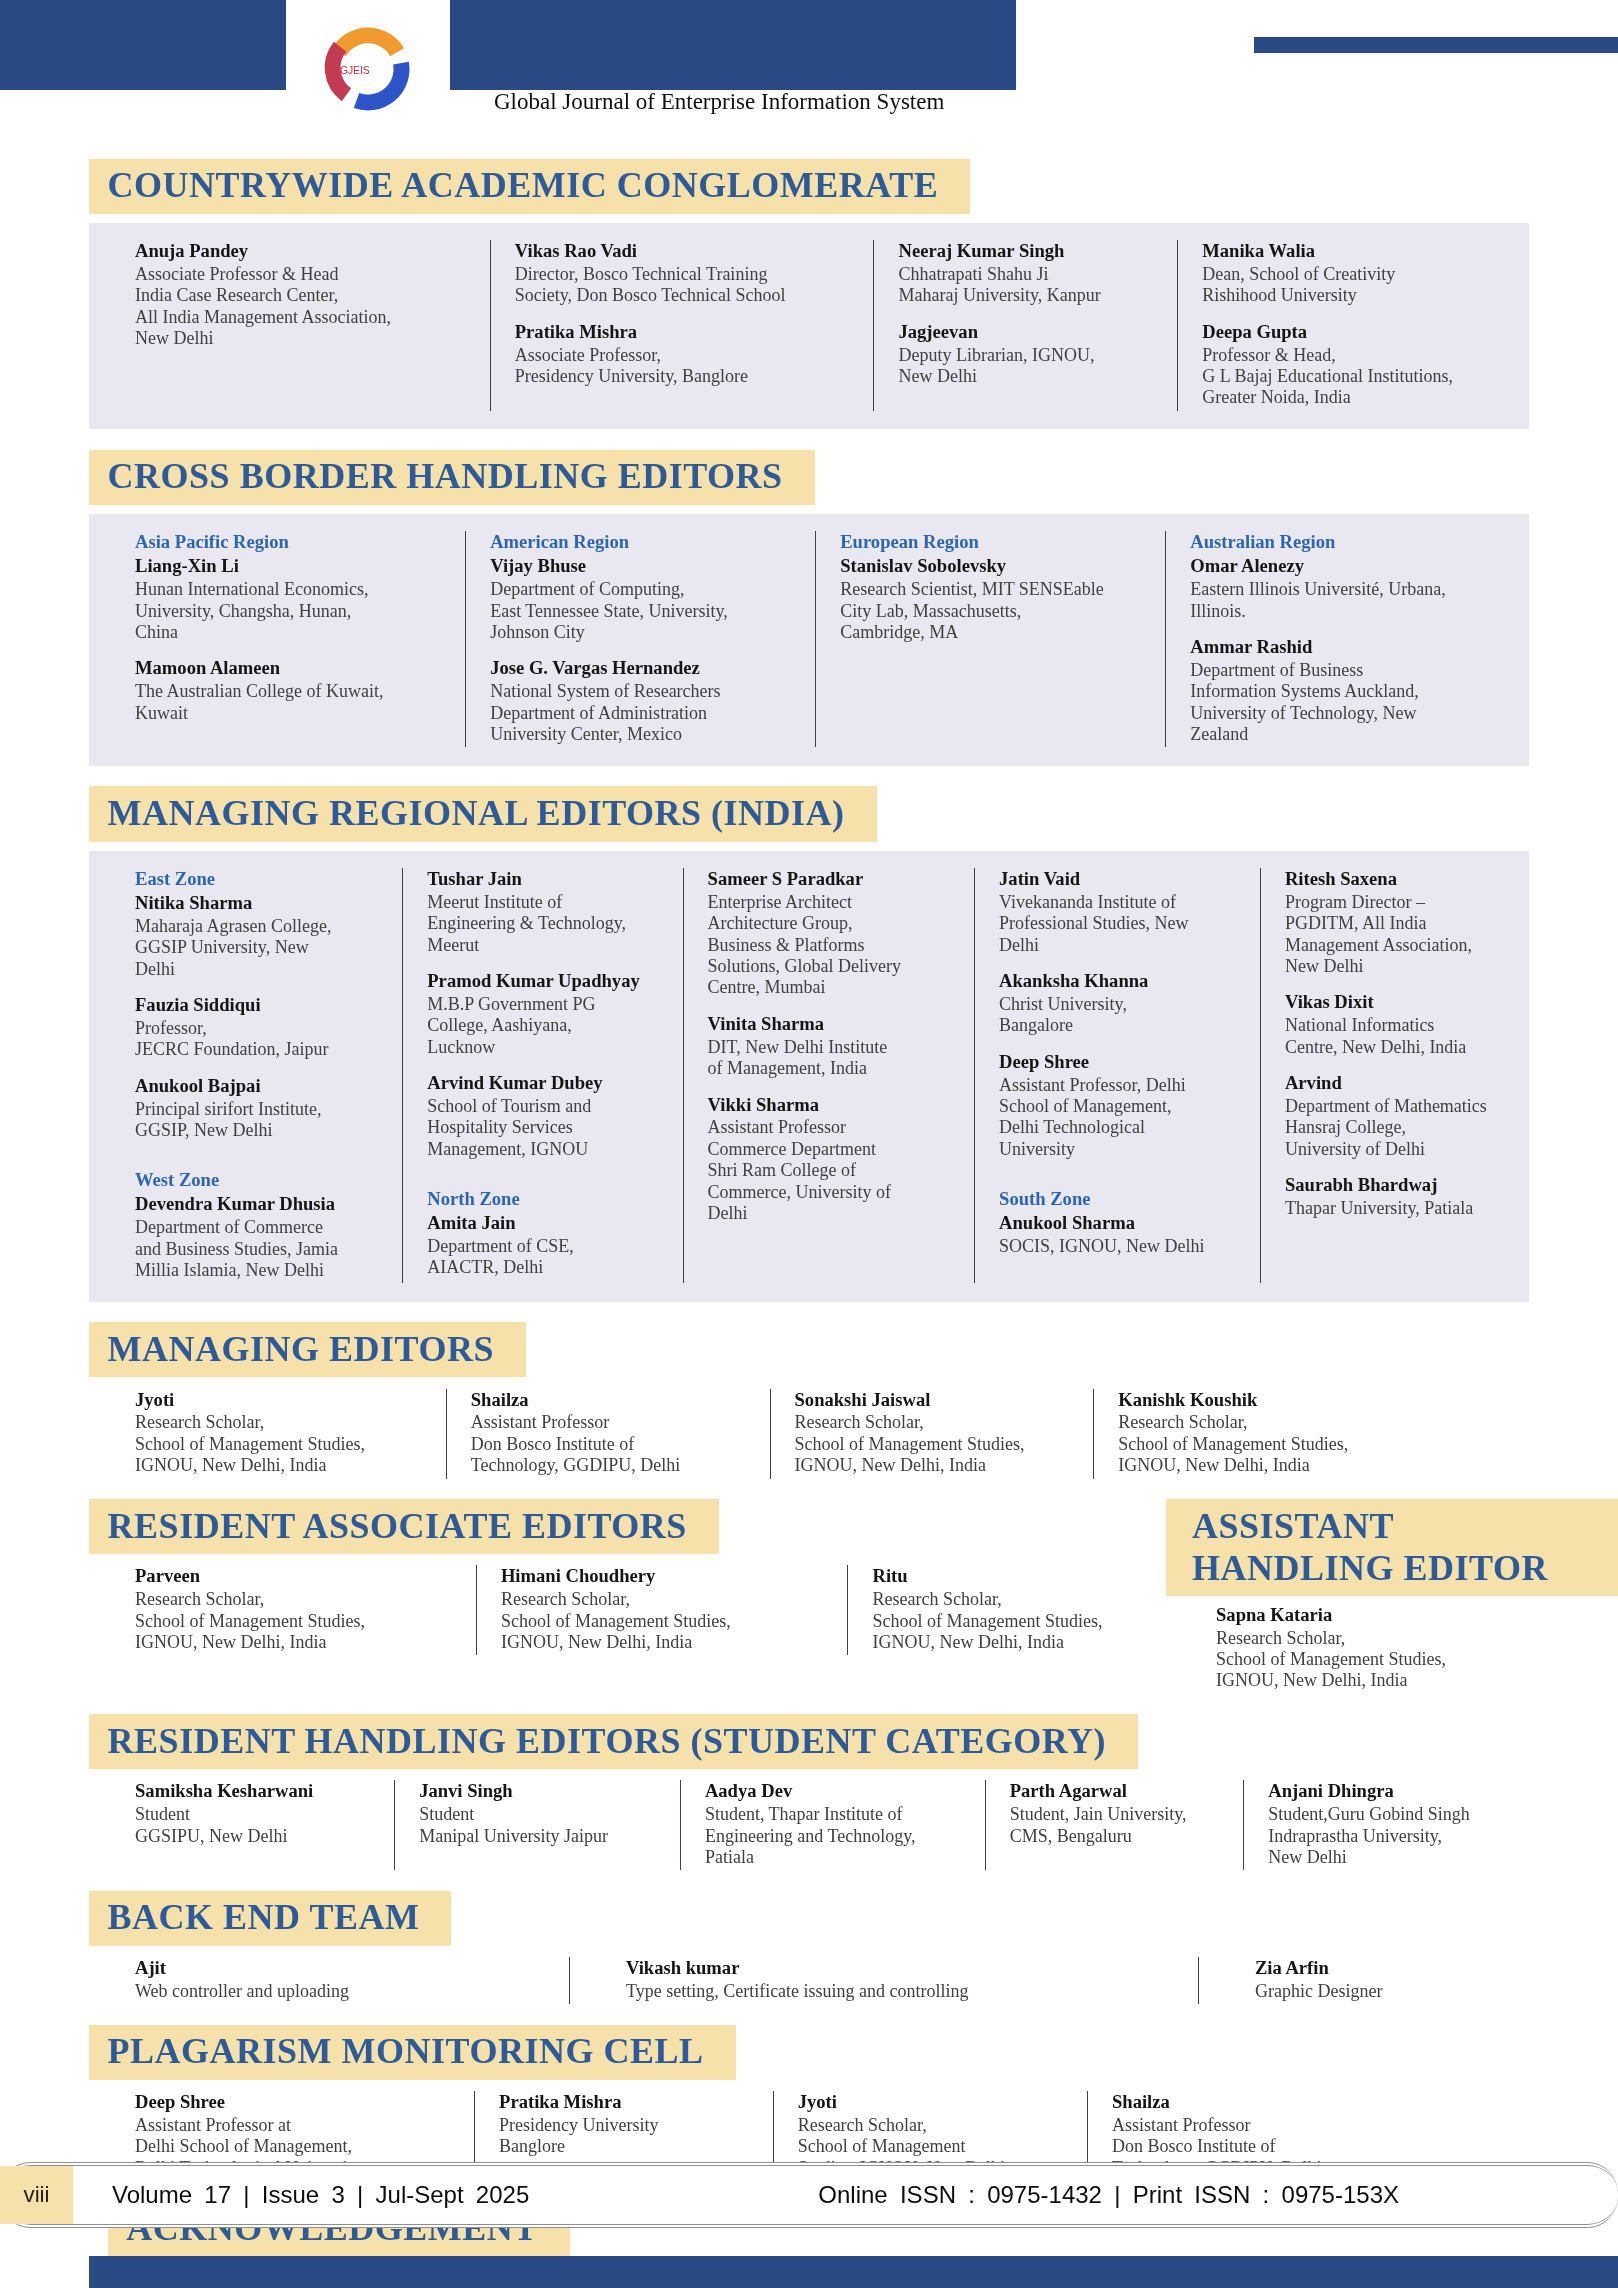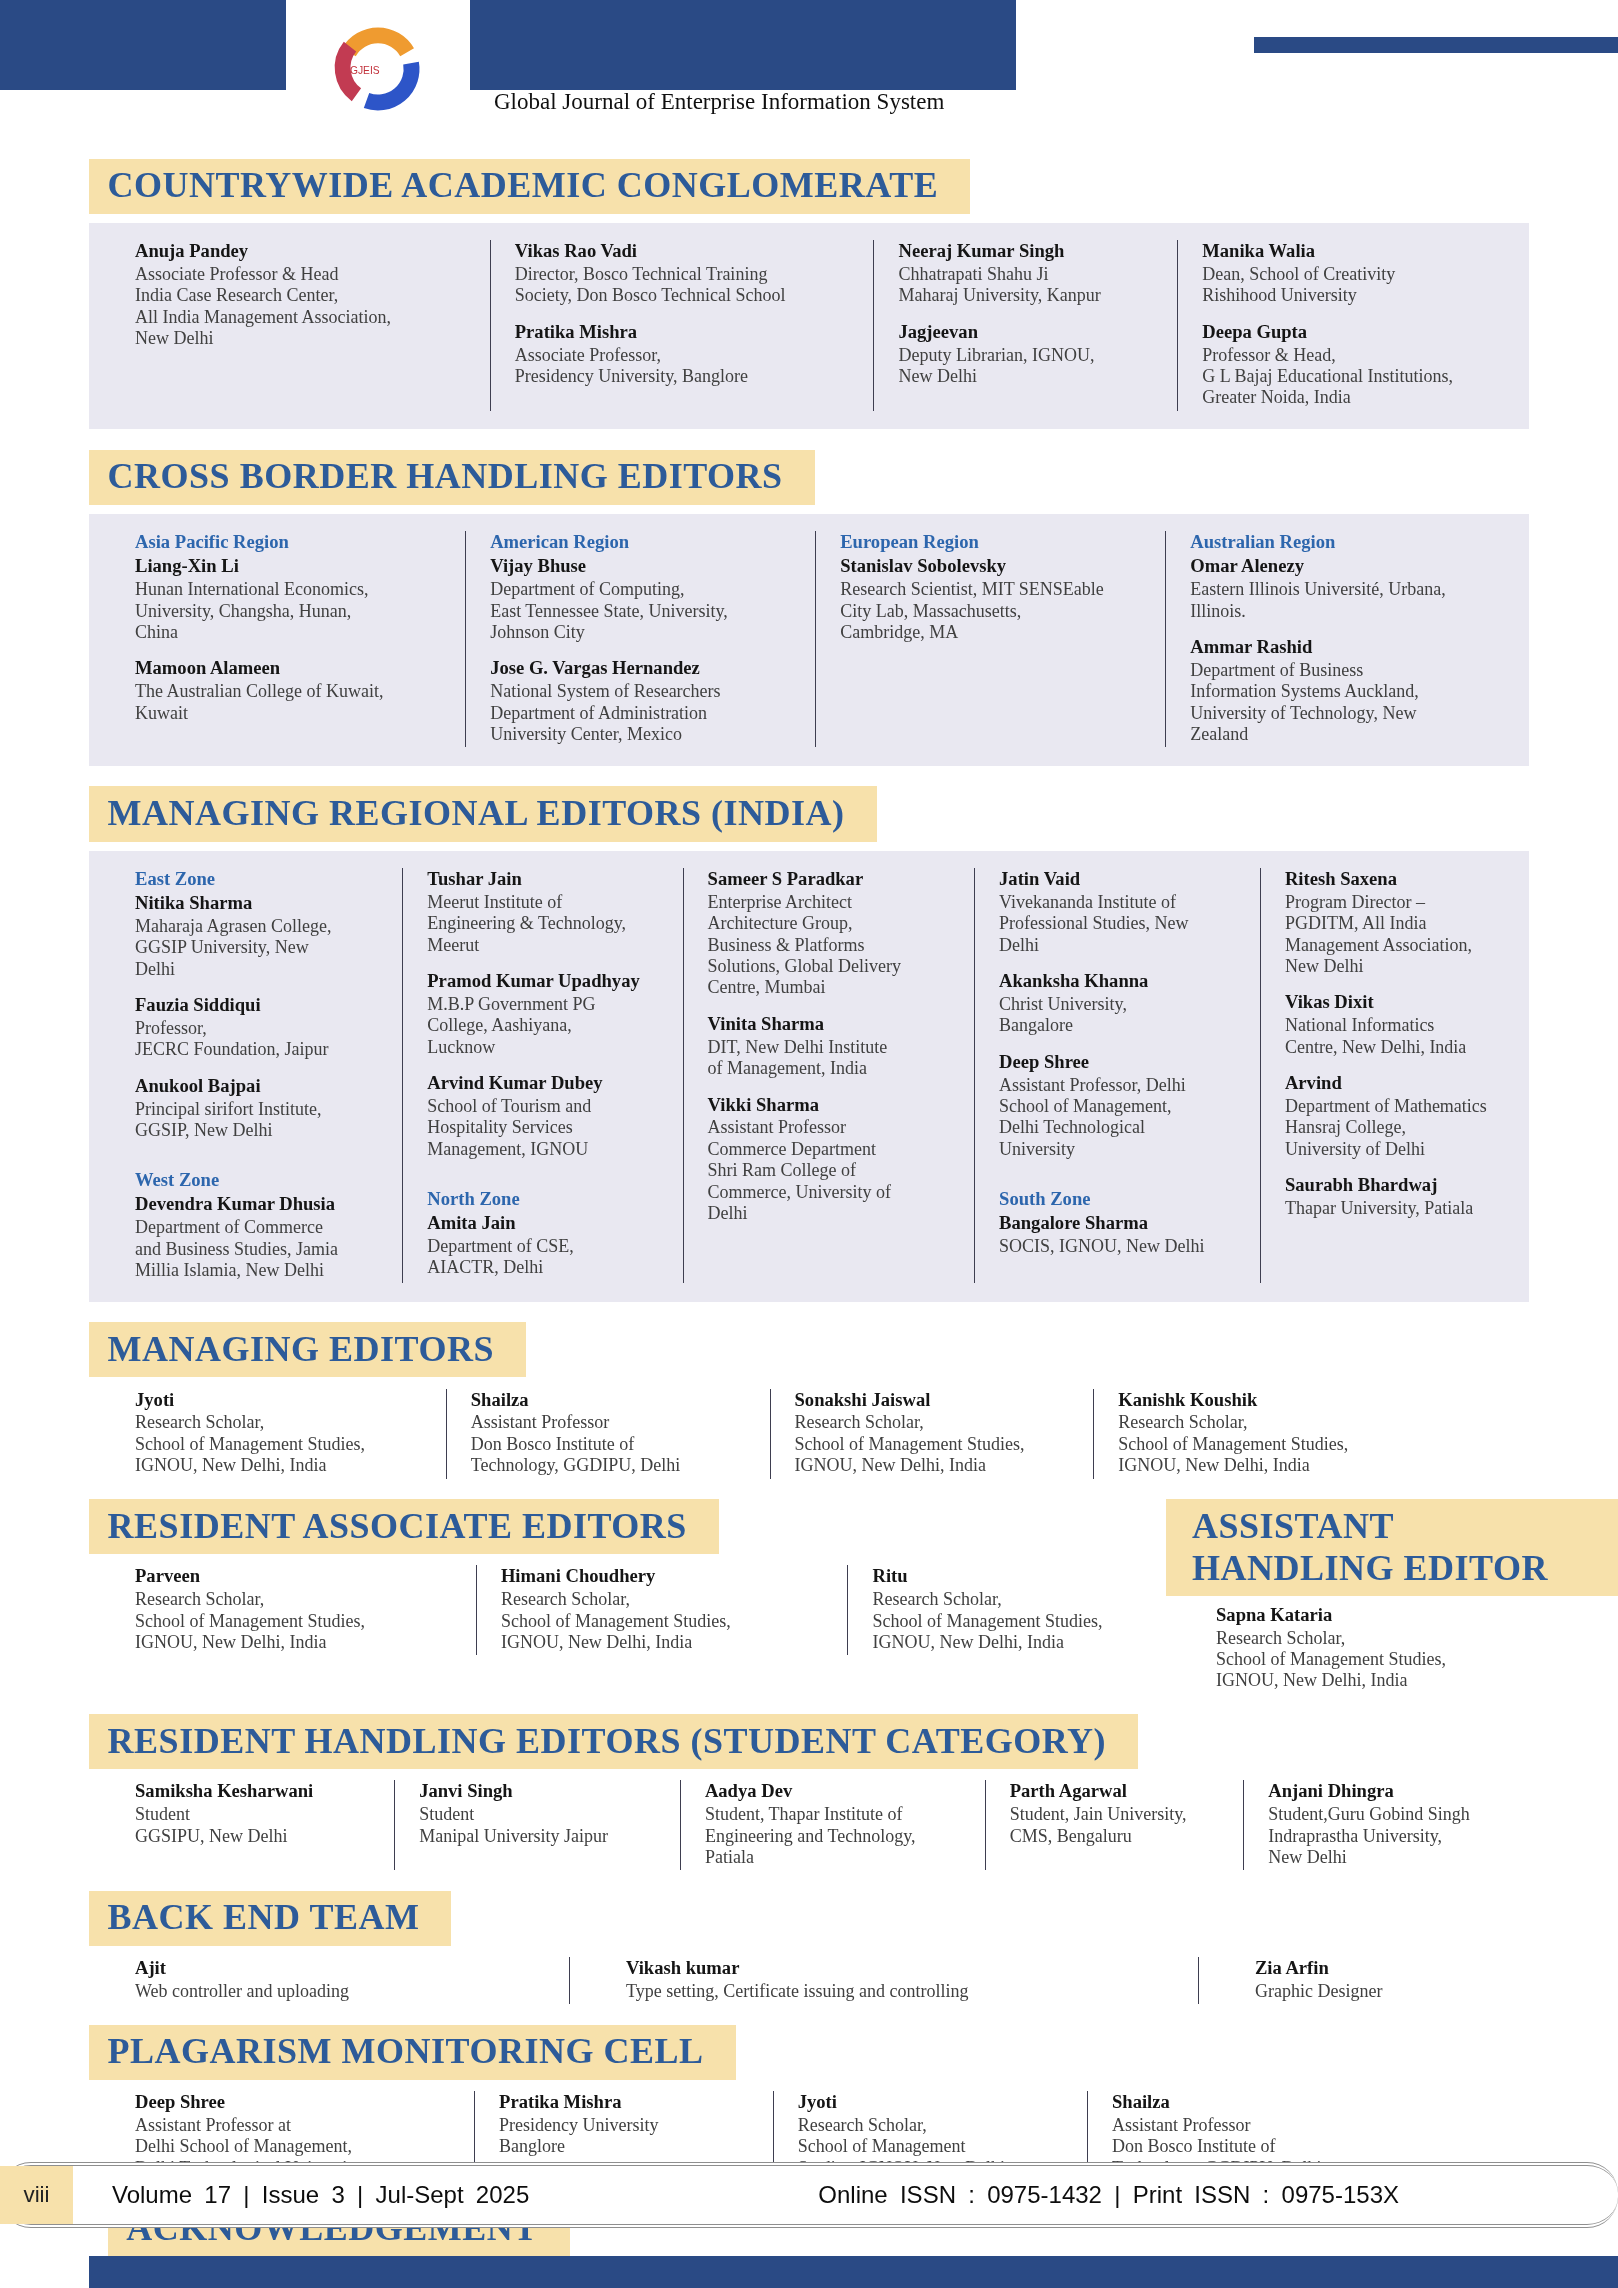--- a/index.html
+++ b/index.html
@@ -3,21 +3,21 @@
 <meta charset="utf-8">
 <style>
   html,body{margin:0;padding:0;background:#fff;}
   #page{position:relative;width:1618px;height:2289px;background:#ffffff;overflow:hidden;
         font-family:"Liberation Serif", serif;color:#1b1b1b;}
 
   
   #header{position:relative;height:140px;}
   .band-main{position:absolute;left:0;top:0;width:1016px;height:90px;background:#2a4a85;}
   .band-thin{position:absolute;left:1254px;top:37px;width:365px;height:16px;background:#2a4a85;}
-  .logo-box{position:absolute;left:286px;top:0;width:184px;height:137px;background:#ffffff;
+  .logo-box{position:absolute;left:286px;top:0;width:164px;height:137px;background:#ffffff;
             display:flex;align-items:center;justify-content:center;}
   .journal-title{position:absolute;left:494px;top:89px;font-size:23px;color:#101010;}
 
   
   #main{padding:0 89px 0 89px;}
   .h-bar{display:inline-block;background:#f7e1ab;color:#2d5b99;font-weight:bold;
          font-size:36px;letter-spacing:0.5px;padding:5.6px 32px 7.5px 18.6px;margin:18.6px 0 7.5px 0;
          font-family:"Liberation Serif", serif;}
   .sect{margin-bottom:1.9px;}
   .cols{display:grid;margin-top:3.7px;padding-left:33px;}
@@ -279,21 +279,21 @@
             </div>
             <div class="entry">
               <div class="name">Deep Shree</div>
               <div class="aff">Assistant Professor, Delhi
 School of Management,
 Delhi Technological
 University</div>
             </div>
             <div class="entry has-zone">
               <div class="zone">South Zone</div>
-              <div class="name">Bangalore Sharma</div>
+              <div class="name">Anukool Sharma</div>
               <div class="aff">SOCIS, IGNOU, New Delhi</div>
             </div>
           </div>
           <div class="col">
             <div class="entry">
               <div class="name">Ritesh Saxena</div>
               <div class="aff">Program Director –
 PGDITM, All India
 Management Association,
 New Delhi</div>

